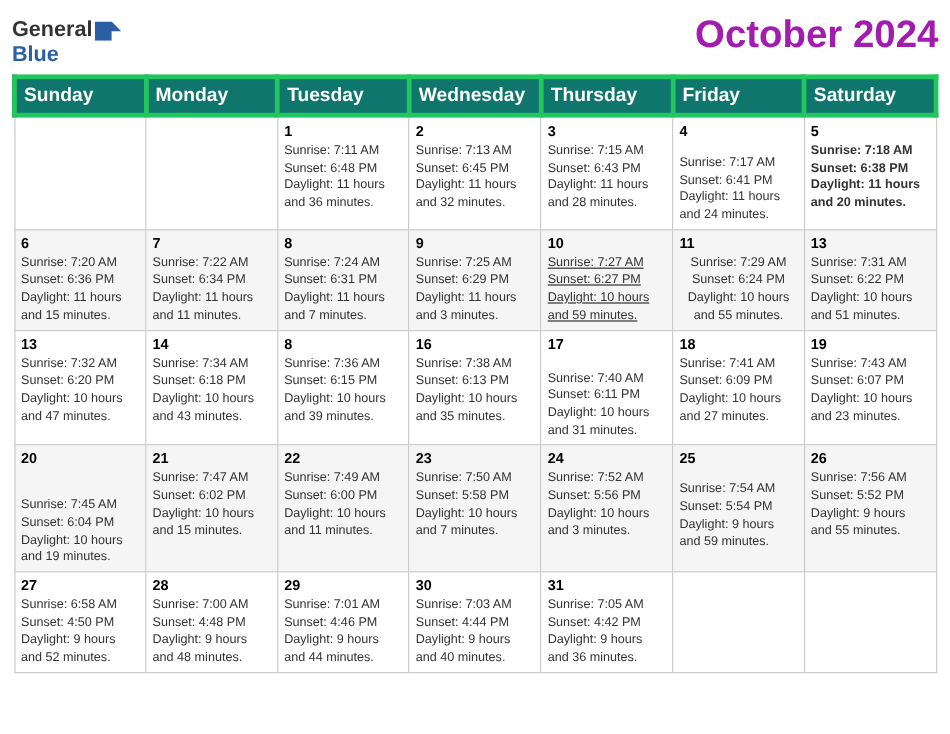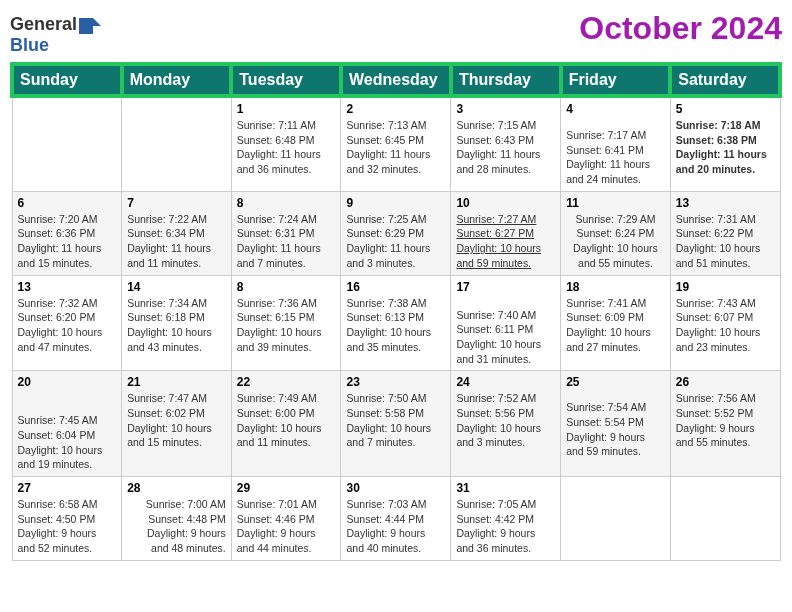--- a/index.html
+++ b/index.html
@@ -287,21 +287,21 @@
       </tr>
       <tr>
         <td>
           <span class="day-num">27</span>
           <div class="day-info" style="white-space: pre-line;">Sunrise: 6:58 AM
 Sunset: 4:50 PM
 Daylight: 9 hours and 52 minutes.</div>
         </td>
         <td>
           <span class="day-num">28</span>
-          <div class="day-info" style="white-space: pre-line; text-align: right;">Sunrise: 7:00 AM
+          <div class="day-info" style="white-space: pre-line;">Sunrise: 7:00 AM
 Sunset: 4:48 PM
 Daylight: 9 hours and 48 minutes.</div>
         </td>
         <td>
           <span class="day-num">29</span>
           <div class="day-info" style="white-space: pre-line;">Sunrise: 7:01 AM
 Sunset: 4:46 PM
 Daylight: 9 hours and 44 minutes.</div>
         </td>
         <td>

